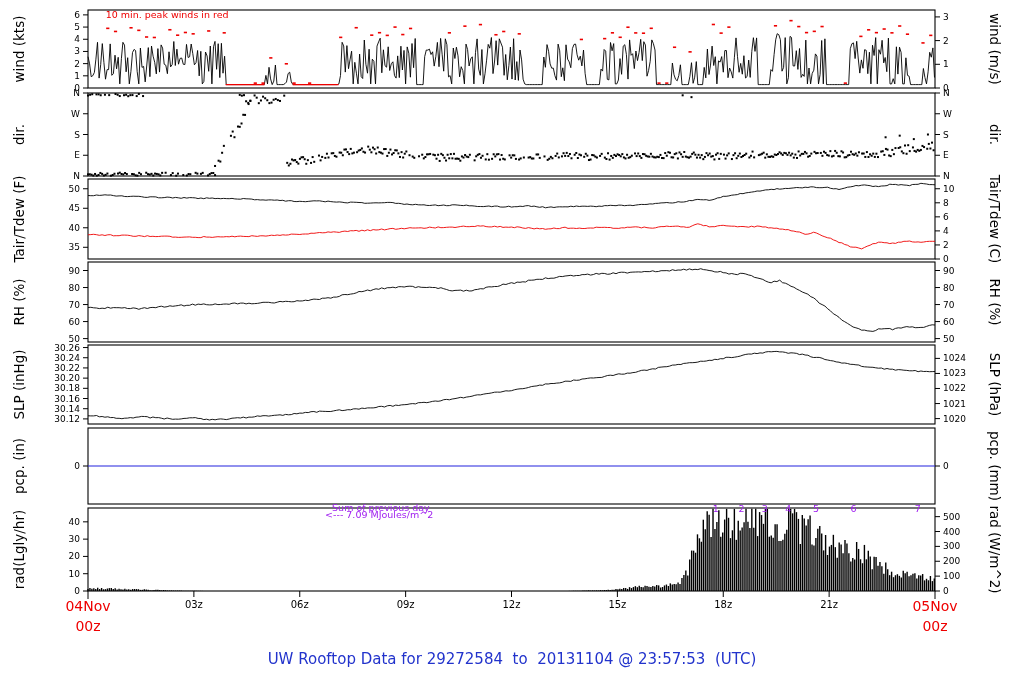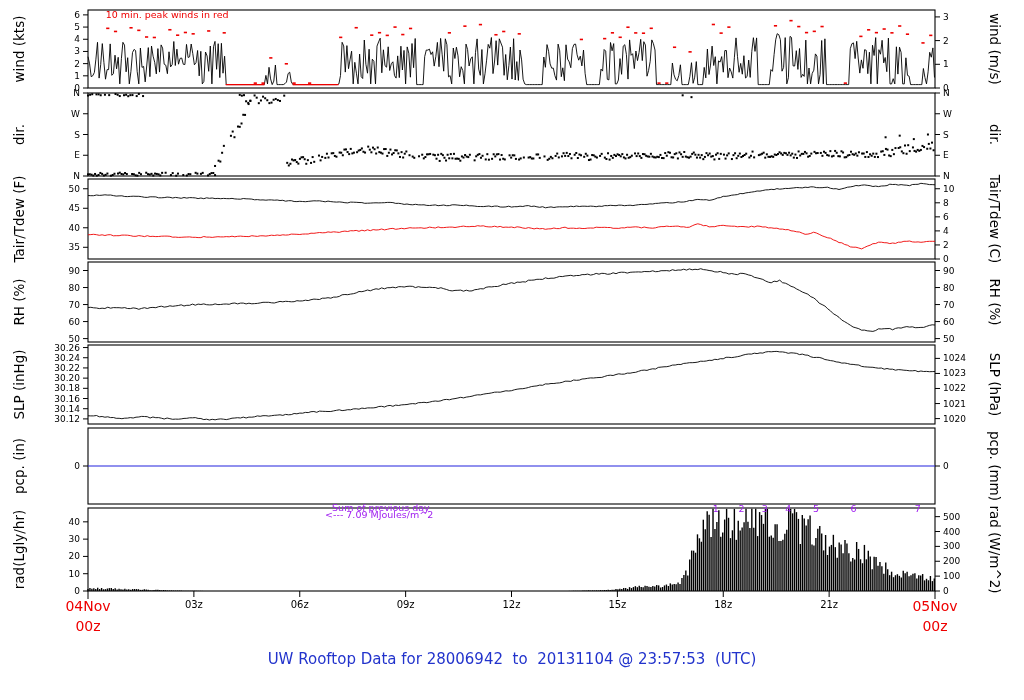--- a/index.html
+++ b/index.html
@@ -1005,14 +1005,14 @@
         <line x1="829.125" y1="591" x2="829.125" y2="597" stroke="#000" stroke-width="1"></line>
         <text x="829.125" y="608" font-size="10" fill="#000" text-anchor="middle" font-family="&quot;DejaVu Sans&quot;,sans-serif">21z</text>
         <line x1="88" y1="591" x2="88" y2="599" stroke="#000" stroke-width="1"></line>
         <line x1="935" y1="591" x2="935" y2="599" stroke="#000" stroke-width="1"></line>
         <text x="88" y="611" font-size="14" fill="#ee0000" text-anchor="middle" font-family="&quot;DejaVu Sans&quot;,sans-serif">04Nov</text>
         <text x="88" y="631" font-size="14" fill="#ee0000" text-anchor="middle" font-family="&quot;DejaVu Sans&quot;,sans-serif">00z</text>
         <text x="935" y="611" font-size="14" fill="#ee0000" text-anchor="middle" font-family="&quot;DejaVu Sans&quot;,sans-serif">05Nov</text>
         <text x="935" y="631" font-size="14" fill="#ee0000" text-anchor="middle" font-family="&quot;DejaVu Sans&quot;,sans-serif">00z</text>
       </g>
     </svg>
-  <div class="chart-title" style="color: rgb(34, 51, 204);">UW Rooftop Data for 28006942  to  20131104 @ 23:57:53  (UTC)</div>
+  <div class="chart-title" style="color: rgb(34, 51, 204);">UW Rooftop Data for 29272584  to  20131104 @ 23:57:53  (UTC)</div>
 </div>
 
 </body></html>

